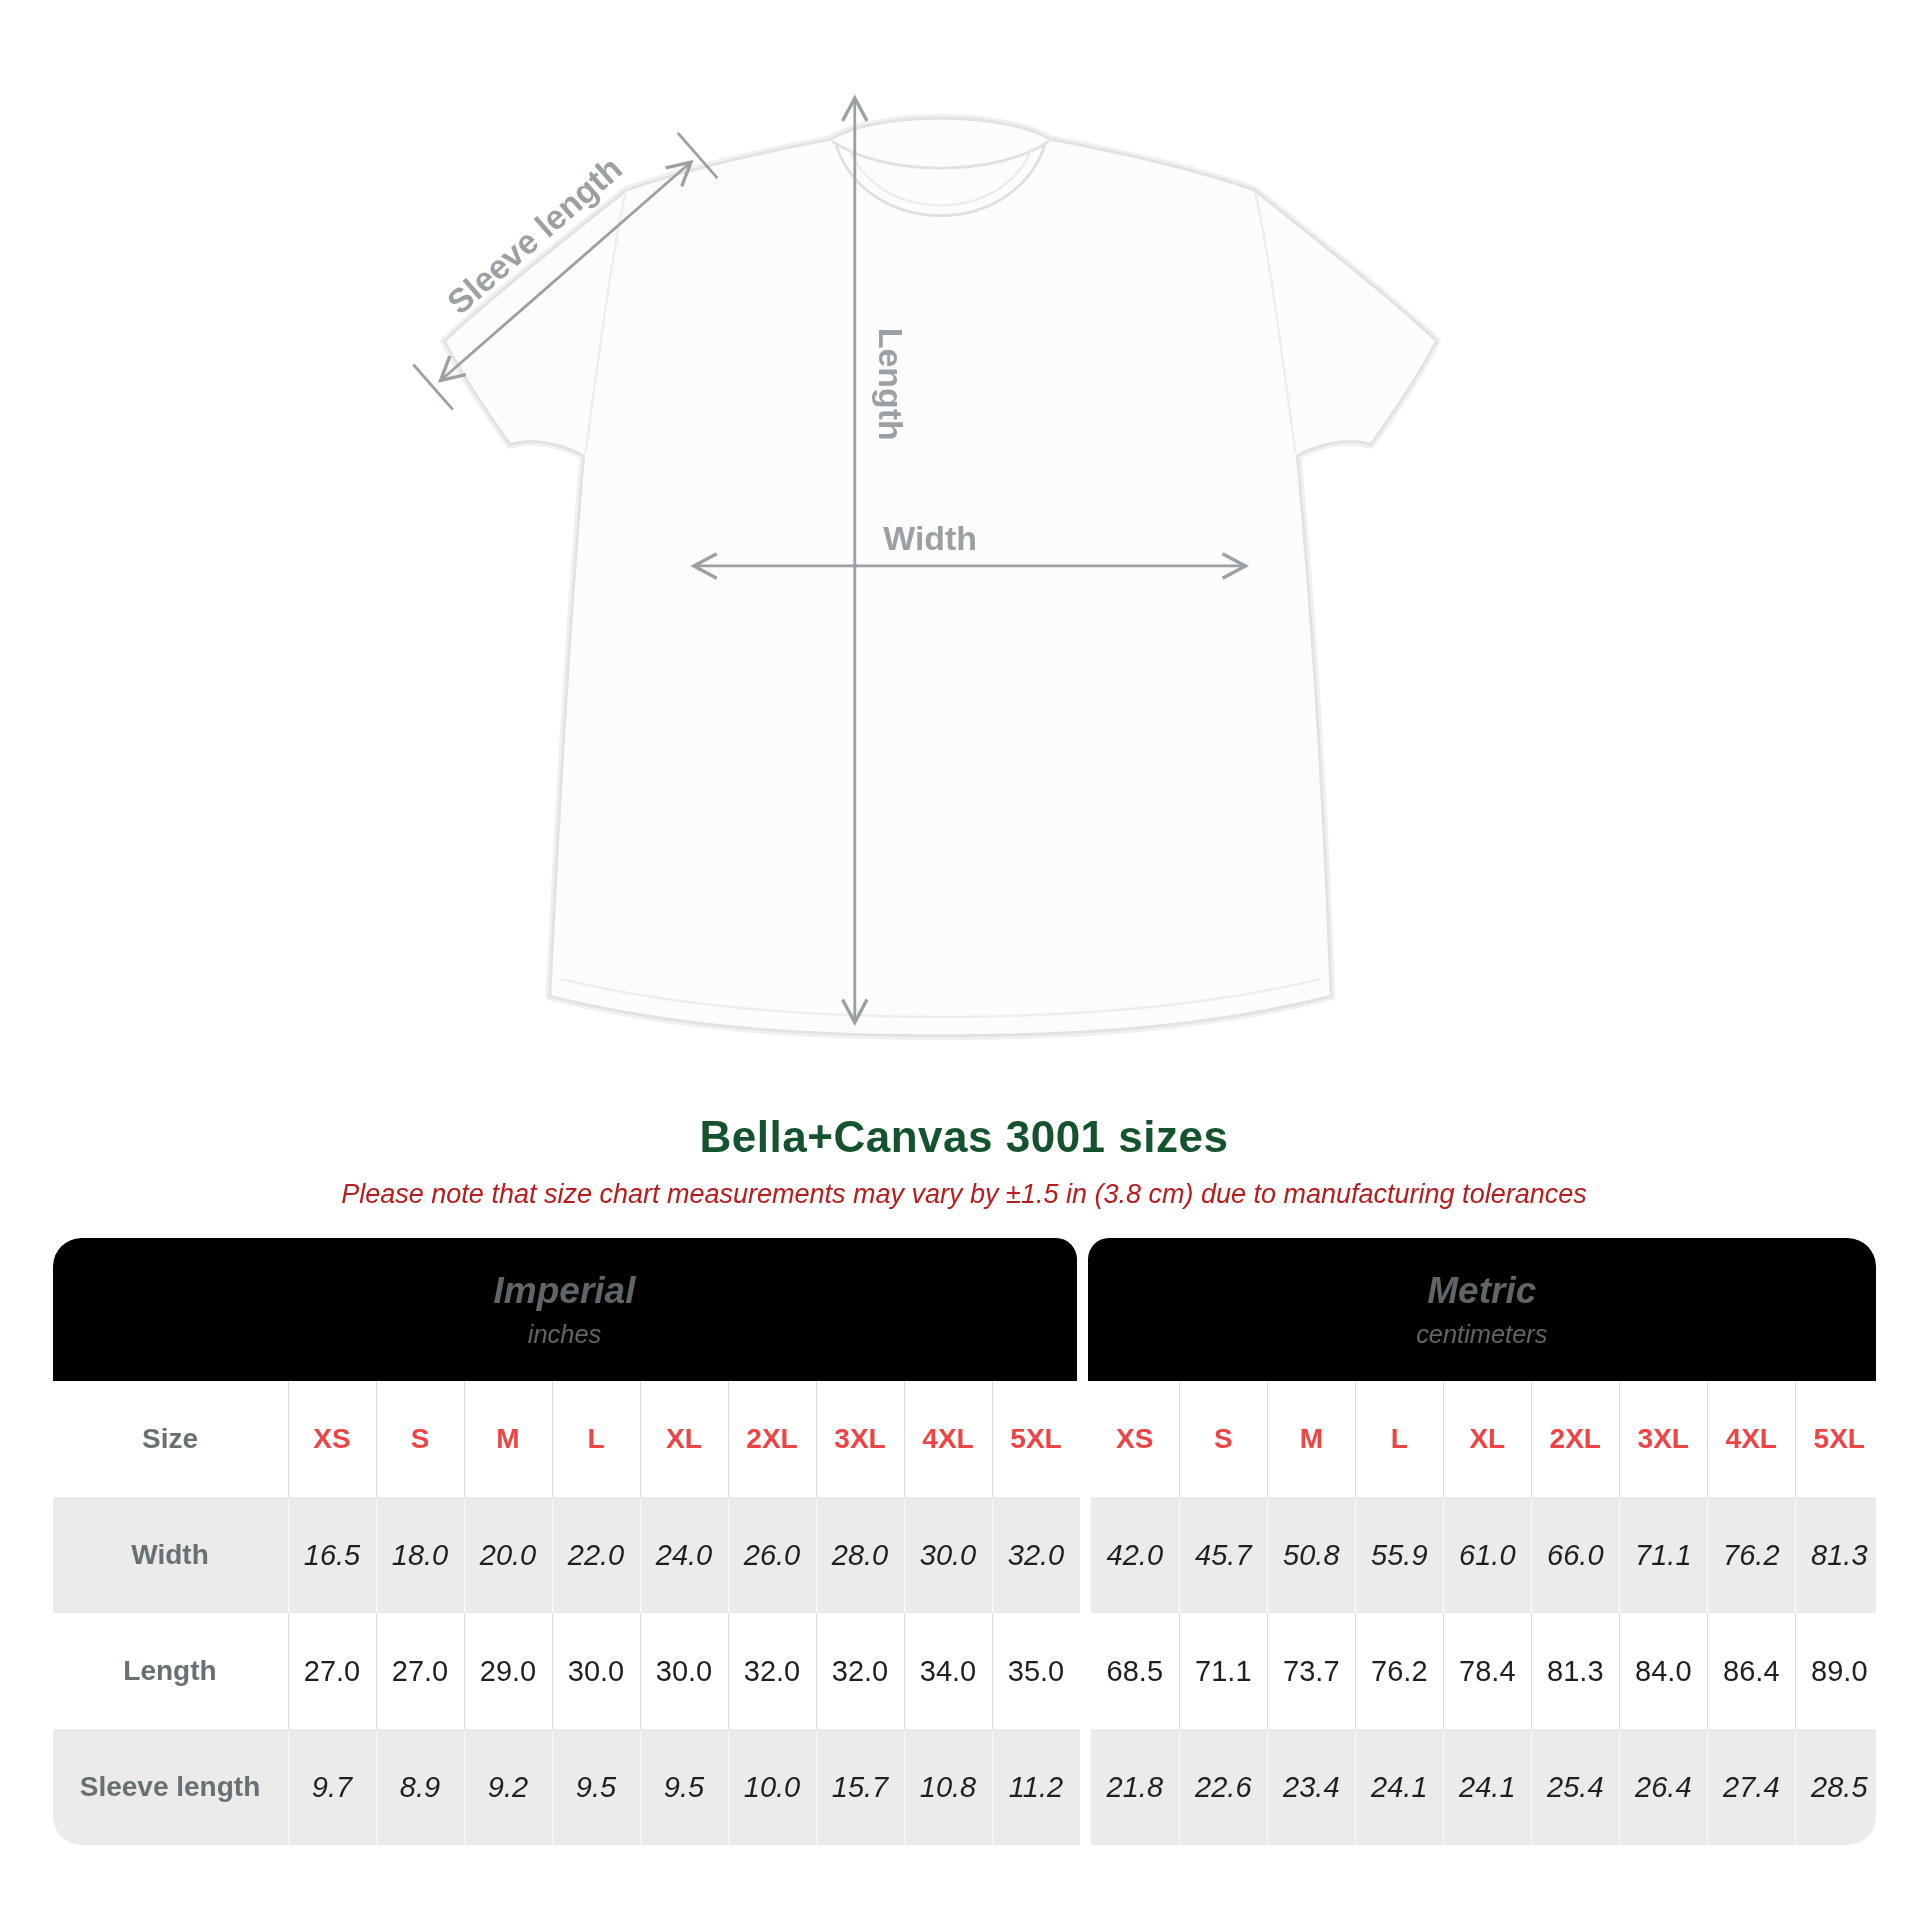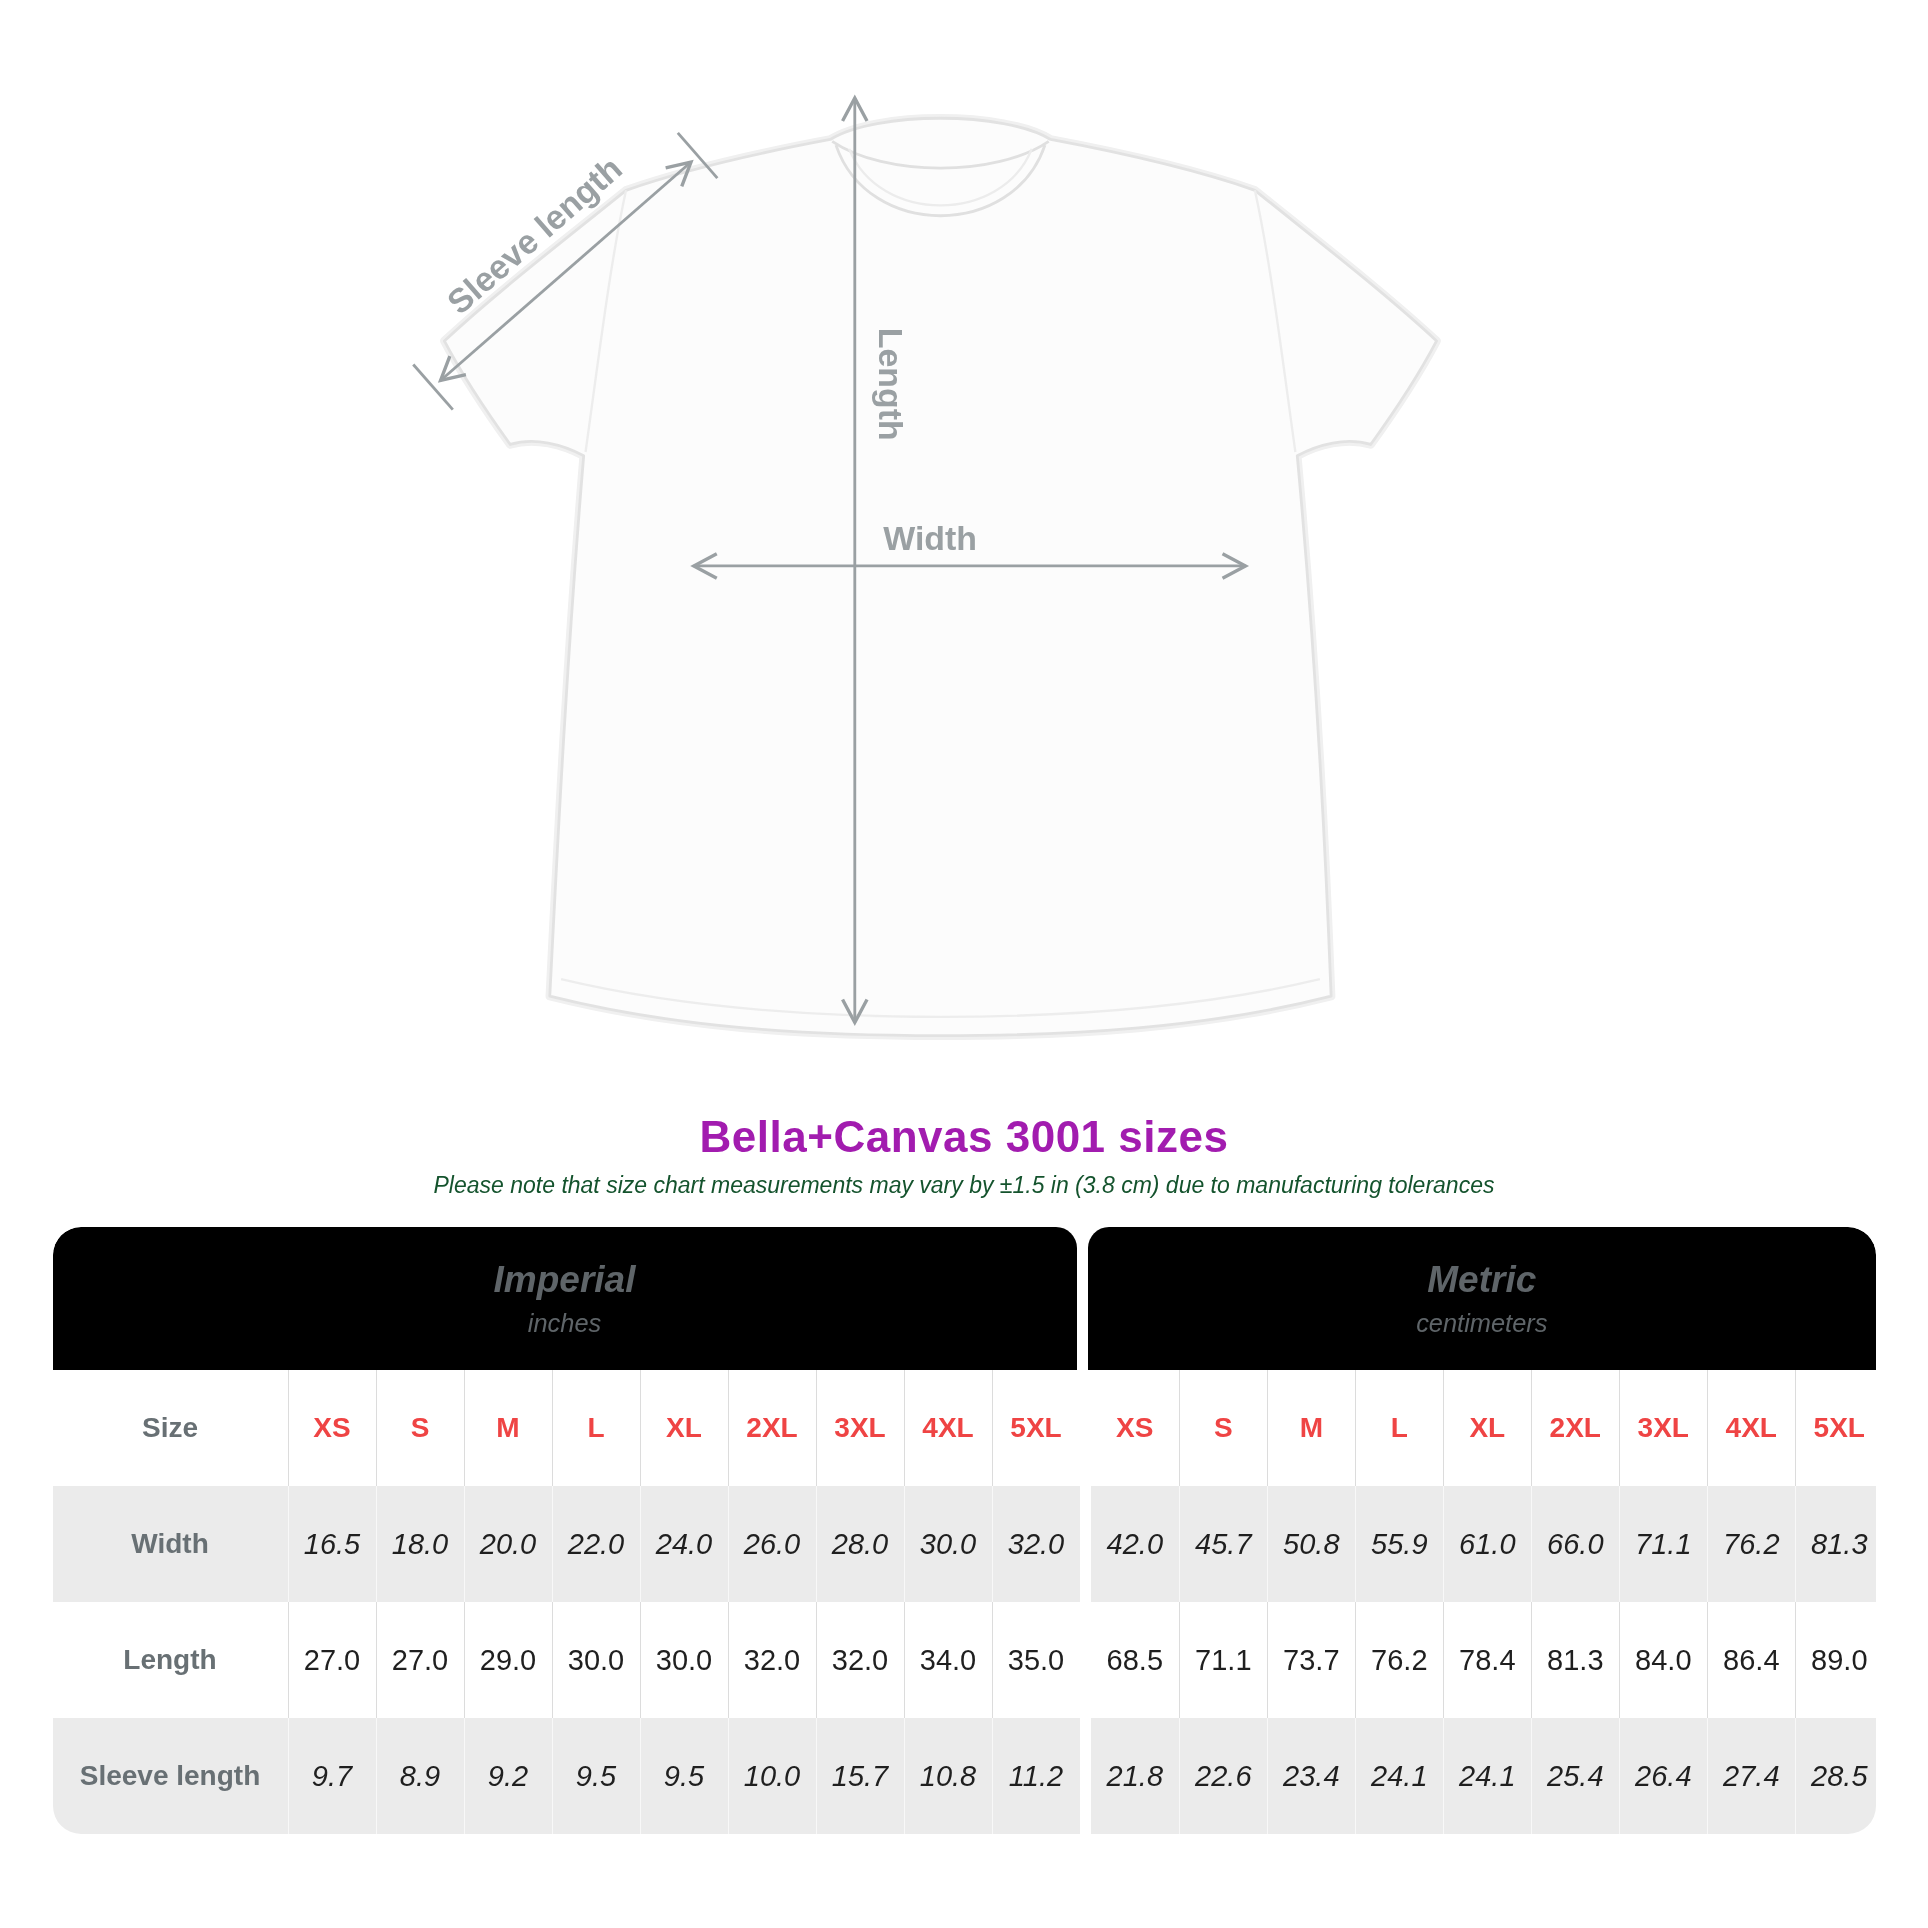--- a/index.html
+++ b/index.html
@@ -8,25 +8,25 @@
     font-family:"Liberation Sans", sans-serif;
   }
   .page{width:1928px;height:1928px;position:relative;}
 
   
   .shirt-svg{display:block;margin:0;width:1928px;height:1097px;}
 
   
   .chart-title{
     margin:15px 0 0 0;text-align:center;
-    font-size:44px;font-weight:700;color:#a21caf;letter-spacing:0.5px;
+    font-size:44px;font-weight:700;color:#14532d;letter-spacing:0.5px;
   }
   .chart-subtitle{
-    margin:10px 0 0 0;text-align:center;
-    font-size:23px;font-style:italic;color:#14532d;
+    margin:17px 0 0 0;text-align:center;
+    font-size:27px;font-style:italic;color:#b91c1c;
   }
 
   
   .size-table{
     width:1823px;margin:28px auto 0 auto;
     border-radius:28px;overflow:hidden;
   }
   .header-row{
     display:grid;grid-template-columns:1024px 11.3px 788px;height:143px;
   }

